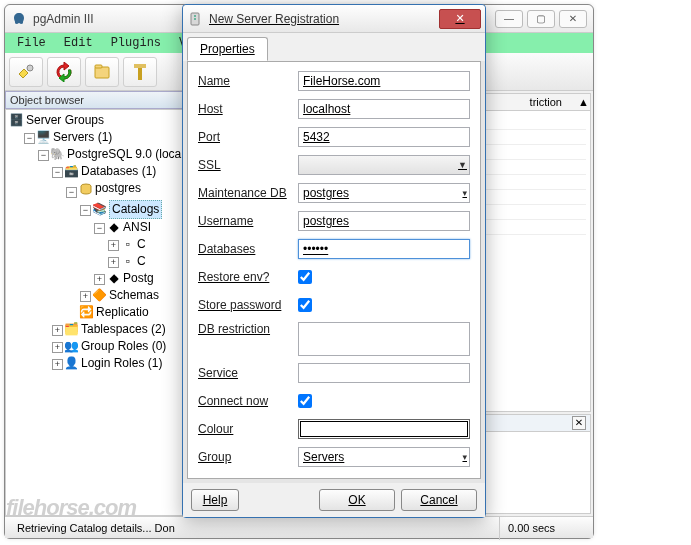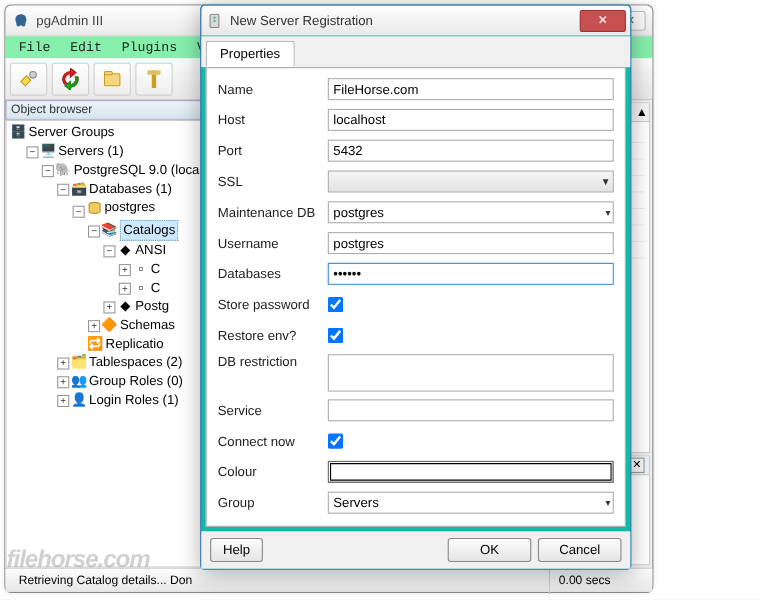--- a/index.html
+++ b/index.html
@@ -168,26 +168,27 @@
   padding: 0 4px;
 }
 .status-cell { border-left:1px solid #ccc; padding:12px 8px; height:100%; display:flex; align-items:center;}
 .status-cell:first-child { border-left:none; flex:0 0 186px; }
 .status-spacer { flex:1; }
 
 
 .dialog {
   position: absolute;
   left: 182px; top: 4px;
-  width: 392px;
-  background: #14b8a6;
+  width: 304px;
+  background: #e5e5e5;
   border: 1px solid #3571b0;
   border-radius: 4px;
   box-shadow: 0 4px 20px rgba(0,0,0,0.3);
   z-index: 100;
+  text-decoration: underline;
 }
 .dlg-titlebar {
   height: 28px;
   background: linear-gradient(to bottom,#fefefe,#e8e8e8);
   display: flex;
   align-items: center;
   padding: 0 4px;
   border-bottom: 1px solid #ccc;
   border-radius: 4px 4px 0 0;
 }
@@ -532,25 +533,25 @@
     </div>
     <div class="form-row">
       <div class="form-label">Username</div>
       <input class="form-input" value="postgres" style="">
     </div>
     <div class="form-row">
       <div class="form-label">Databases</div>
       <input class="form-input focused" value="••••••" style="">
     </div>
     <div class="form-row">
+      <div class="form-label">Restore env?</div>
+      <input type="checkbox" class="form-check" checked="" style="">
+    </div>
+    <div class="form-row">
       <div class="form-label">Store password</div>
-      <input type="checkbox" class="form-check" checked="" style="">
-    </div>
-    <div class="form-row">
-      <div class="form-label">Restore env?</div>
       <input type="checkbox" class="form-check" checked="" style="">
     </div>
     <div class="form-row" style="align-items:flex-start">
       <div class="form-label">DB restriction</div>
       <textarea class="form-input" style="height: 34px; resize: none;"></textarea>
     </div>
     <div class="form-row">
       <div class="form-label">Service</div>
       <input class="form-input" value="" style="">
     </div>

